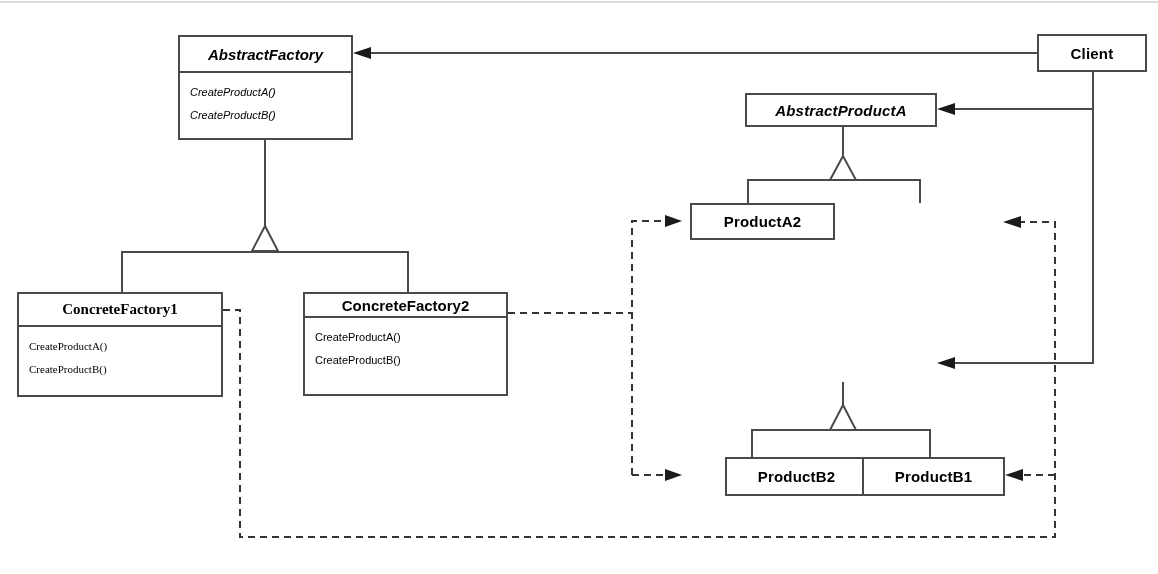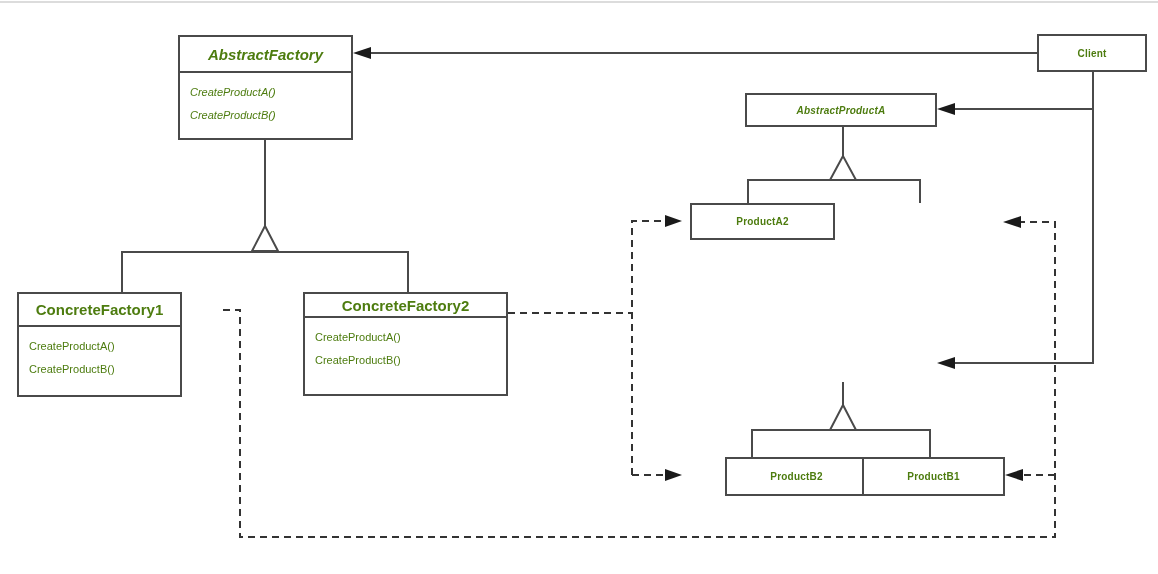--- a/index.html
+++ b/index.html
@@ -1,37 +1,37 @@
 <!DOCTYPE html>
 <html><head>
 <meta charset="utf-8">
 <style>
   html,body{margin:0;padding:0;background:#ffffff;}
   .canvas{
     position:relative;
     width:1158px;height:574px;
     background:#ffffff;
     font-family:"Liberation Sans", sans-serif;
-    color:#4d7c0f;
+    color:#000000;
     overflow:hidden;
   }
   .top-rule{
     position:absolute;left:0;top:1px;width:1158px;height:2px;
     background:#dcdcdc;
   }
   .wires{position:absolute;left:0;top:0;width:1158px;height:574px;}
   .uml-box{
     position:absolute;
     background:#ffffff;
     border:2px solid #4a4a4a;
     box-sizing:border-box;
   }
   .uml-title{
     display:flex;align-items:center;justify-content:center;
-    font-weight:bold;font-size:10px;
+    font-weight:bold;font-size:15px;
     height:100%;
     letter-spacing:0.2px;
   }
   .abstract-name{font-style:italic;}
   .comp-title{
     display:flex;align-items:center;justify-content:center;
     font-weight:bold;font-size:15px;
     border-bottom:2px solid #4a4a4a;
     box-sizing:border-box;
   }
@@ -112,21 +112,21 @@
 
   <div class="uml-box" style="left:745px;top:93px;width:192px;height:34px;">
     <div class="uml-title abstract-name">AbstractProductA</div>
   </div>
 
   <div class="uml-box" style="left:690px;top:203px;width:145px;height:37px;">
     <div class="uml-title">ProductA2</div>
   </div>
 
 
-  <div class="uml-box two-comp" style="left:17px;top:292px;width:165px;height:105px;">
+  <div class="uml-box two-comp" style="left:17px;top:292px;width:206px;height:105px;font-family:Liberation Serif, serif;">
     <div class="comp-title" style="height:33px;">ConcreteFactory1</div>
     <div class="comp-methods">
       <div class="method">CreateProductA()</div>
       <div class="method">CreateProductB()</div>
     </div>
   </div>
 
   <div class="uml-box two-comp" style="left:303px;top:292px;width:205px;height:104px;">
     <div class="comp-title" style="height:24px;">ConcreteFactory2</div>
     <div class="comp-methods">

